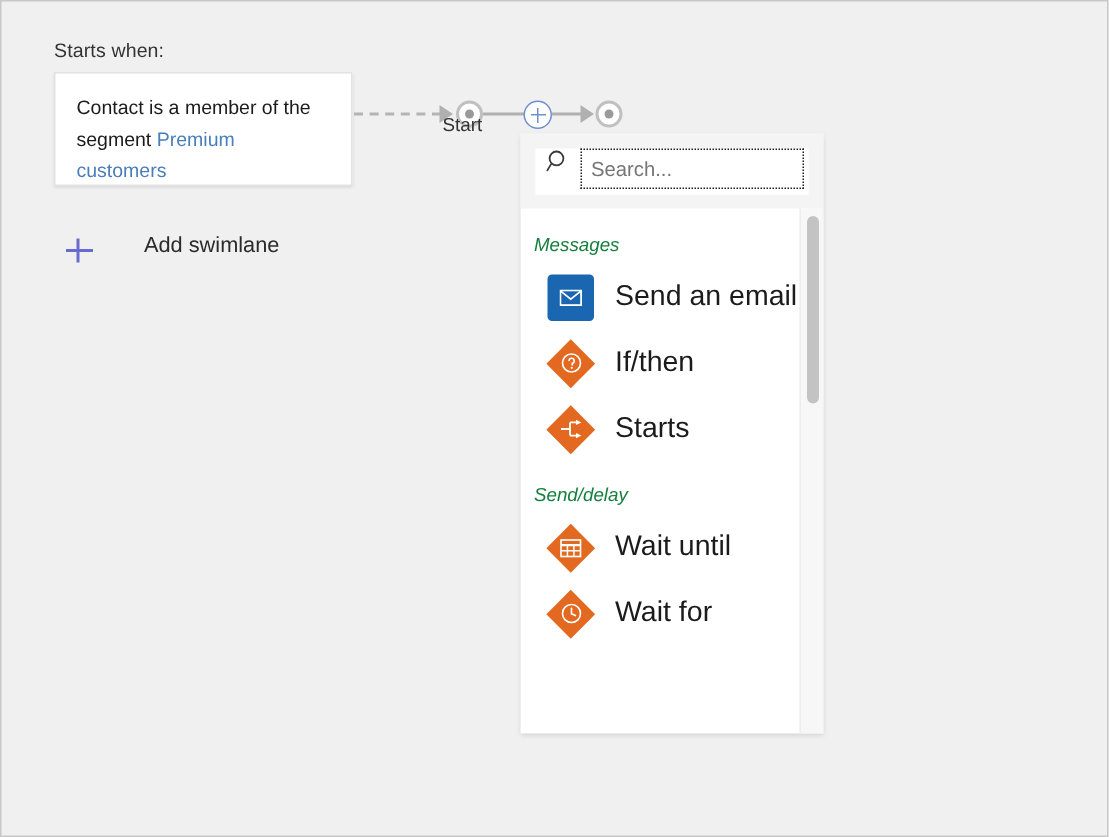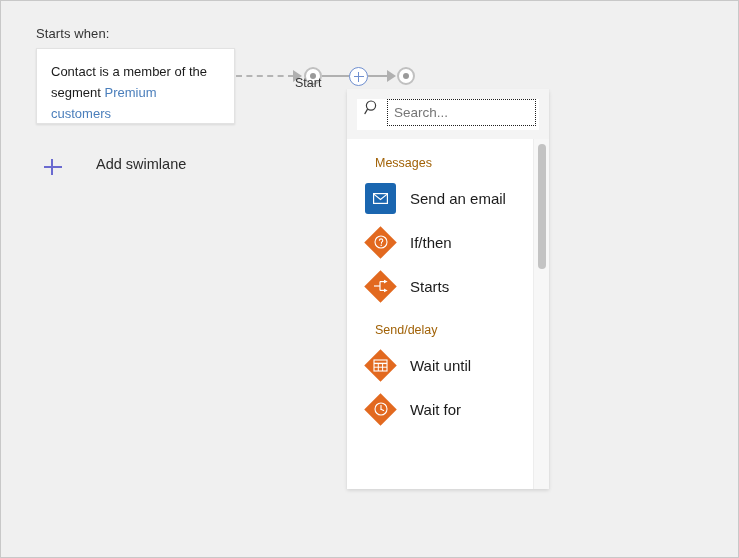--- a/index.html
+++ b/index.html
@@ -230,36 +230,37 @@
     overflow: hidden;
   }
   .flyout-list {
     position: absolute;
     left: 0; top: 0;
     width: 186px;
   }
 
   .group-title {
     font-size: 12.5px;
-    color: #a16207;
-    padding: 15px 0 6px 28px;
+    color: #15803d;
+    padding: 15px 0 6px 9px;
+    font-style: italic;
   }
   .group-title.first { padding-top: 17px; }
 
   .item-row {
     display: flex;
     align-items: center;
     height: 44px;
     padding-left: 18px;
     cursor: pointer;
     user-select: none;
   }
   .item-label {
     margin-left: 14px;
-    font-size: 15px;
+    font-size: 19px;
     color: #1b1b1b;
   }
 
   
   .icon-square {
     width: 31px; height: 31px;
     border-radius: 3px;
     background: #1a66b0;
     flex: 0 0 auto;
     display: flex;

